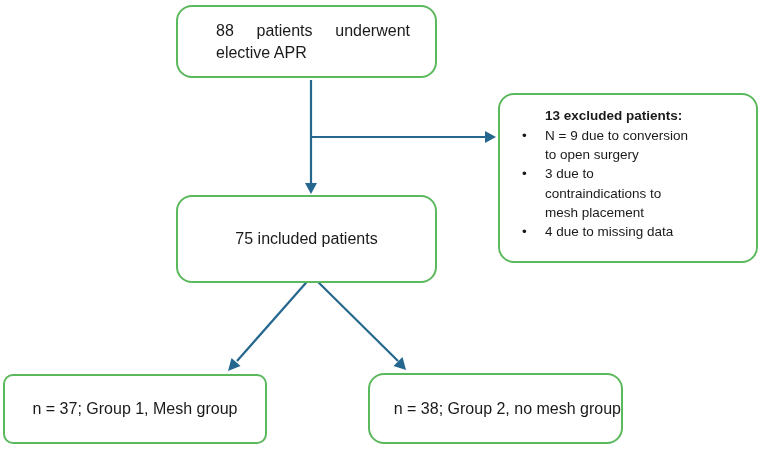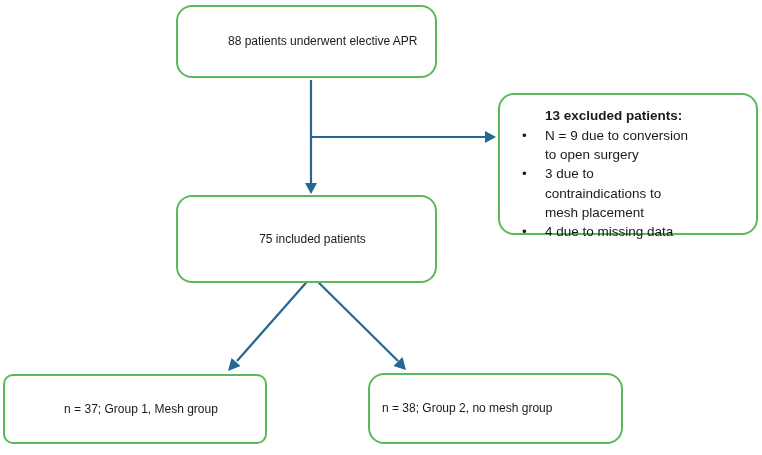--- a/index.html
+++ b/index.html
@@ -35,34 +35,33 @@
     fill: var(--arrow);
     stroke: none;
   }
   .box {
     position: absolute;
     background: var(--background);
     border: 2px solid var(--box-border);
     border-radius: 16px;
     display: flex;
     align-items: center;
-    font-size: 12px;
+    font-size: 16px;
     line-height: 1.35;
-    padding-left: 12px;
   }
   .box-top        { left: 176px; top: 5px;   width: 261px; height: 73px; }
-  .box-excluded   { left: 498px; top: 93px;  width: 260px; height: 142px;
+  .box-excluded   { left: 498px; top: 93px;  width: 260px; height: 170px;
                     display: block; padding: 11px 14px 8px 45px;
                     font-size: 13.5px; line-height: 1.42; }
   .box-included   { left: 176px; top: 195px; width: 261px; height: 88px;
                     justify-content: center; text-align: center; }
   .box-group1     { left: 3px;   top: 374px; width: 264px; height: 70px;
                     justify-content: center; text-align: center; border-radius: 10px; }
   .box-group2     { left: 368px; top: 373px; width: 255px; height: 71px;
-                    justify-content: flex-start; text-align: center; }
+                    justify-content: flex-end; text-align: center; }
   .top-text {
     margin-left: 38px;
     width: 194px;
     text-align: justify;
   }
   .excl-title { font-weight: bold; }
   .excl-list  { list-style: none; margin-top: 1px; }
   .excl-list li {
     position: relative;
     white-space: pre-line;

